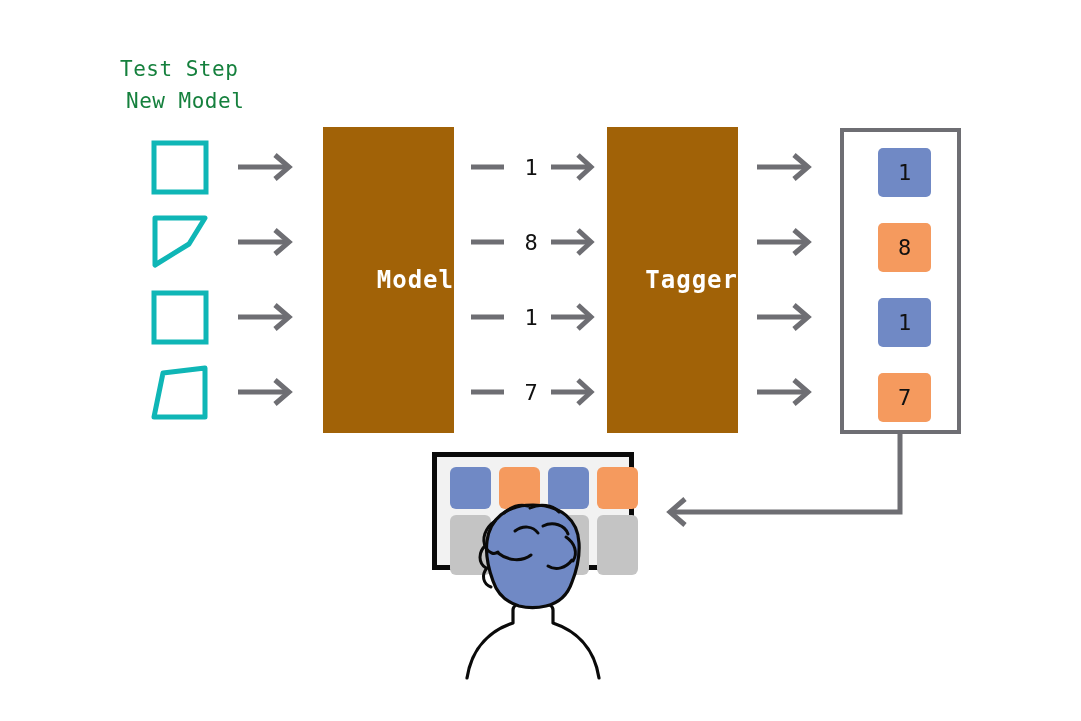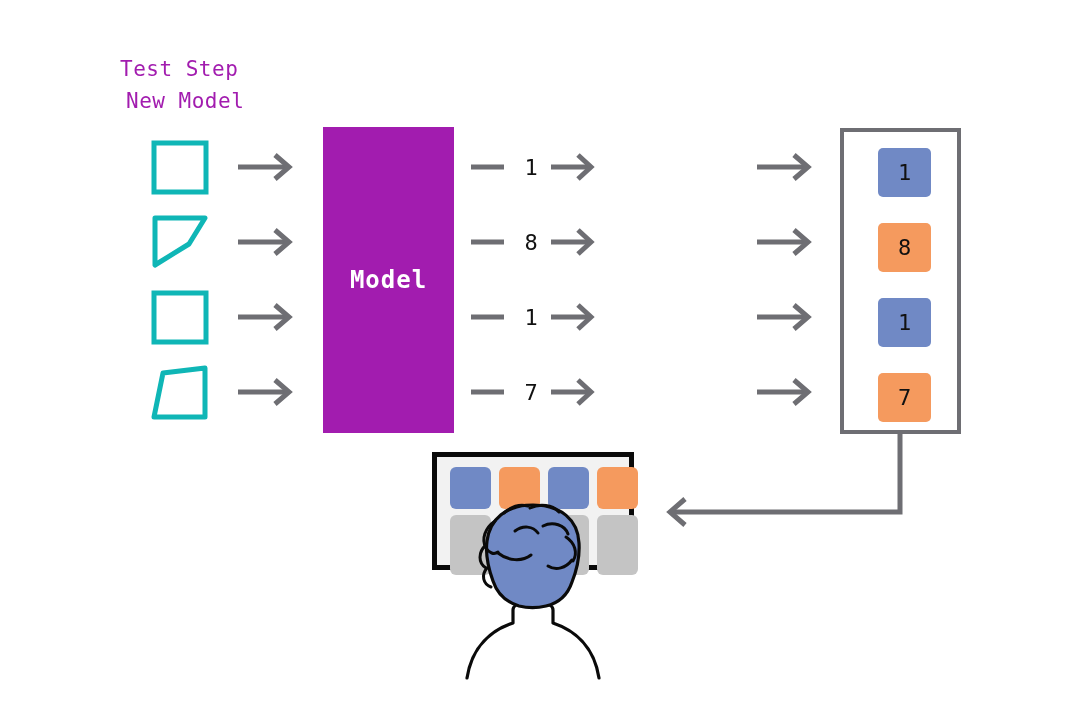--- a/index.html
+++ b/index.html
@@ -1,22 +1,22 @@
 <!DOCTYPE html>
 <html><head>
 <meta charset="utf-8">
 <style>
   html,body{margin:0;padding:0;background:#ffffff;}
   body{width:1081px;height:721px;overflow:hidden;font-family:"DejaVu Sans Mono",monospace;}
   #stage{position:relative;width:1081px;height:721px;background:#ffffff;}
 
   .lbl{position:absolute;font-family:"DejaVu Sans Mono","Liberation Mono",monospace;
-       font-size:21px;color:#a21caf;white-space:pre;letter-spacing:0.5px;}
+       font-size:21px;color:#15803d;white-space:pre;letter-spacing:0.5px;}
 
-  .procbox{position:absolute;background:#a21caf;display:flex;align-items:center;justify-content:center;}
+  .procbox{position:absolute;background:#a16207;display:flex;align-items:center;justify-content:flex-end;}
   .procbox span{font-family:"DejaVu Sans Mono","Liberation Mono",monospace;
        font-size:24px;font-weight:bold;color:#ffffff;letter-spacing:1px;}
 
   .num{position:absolute;font-family:"DejaVu Sans Mono","Liberation Mono",monospace;
        font-size:22px;color:#111111;text-align:center;width:26px;}
 
   .panel{position:absolute;border:4px solid #6e6e73;background:#ffffff;box-sizing:border-box;}
   .tile{position:absolute;border-radius:5px;display:flex;align-items:center;justify-content:center;
         font-family:"DejaVu Sans Mono","Liberation Mono",monospace;font-size:22px;color:#111111;}
 
@@ -93,20 +93,23 @@
 
   <div class="procbox" style="left:323px;top:127px;width:131px;height:306px;">
     <span>Model</span>
   </div>
 
   <div class="num" style="left:518px;top:155px;">1</div>
   <div class="num" style="left:518px;top:230px;">8</div>
   <div class="num" style="left:518px;top:305px;">1</div>
   <div class="num" style="left:518px;top:380px;">7</div>
 
+  <div class="procbox" style="left:607px;top:127px;width:131px;height:306px;">
+    <span>Tagger</span>
+  </div>
 
   <div class="panel" style="left:840px;top:128px;width:121px;height:306px;">
     <div class="tile" style="left:34px;top:16px;width:53px;height:49px;background:#7089c5;">
       <span>1</span>
     </div>
     <div class="tile" style="left:34px;top:91px;width:53px;height:49px;background:#f59a5e;">
       <span>8</span>
     </div>
     <div class="tile" style="left:34px;top:166px;width:53px;height:49px;background:#7089c5;">
       <span>1</span>

